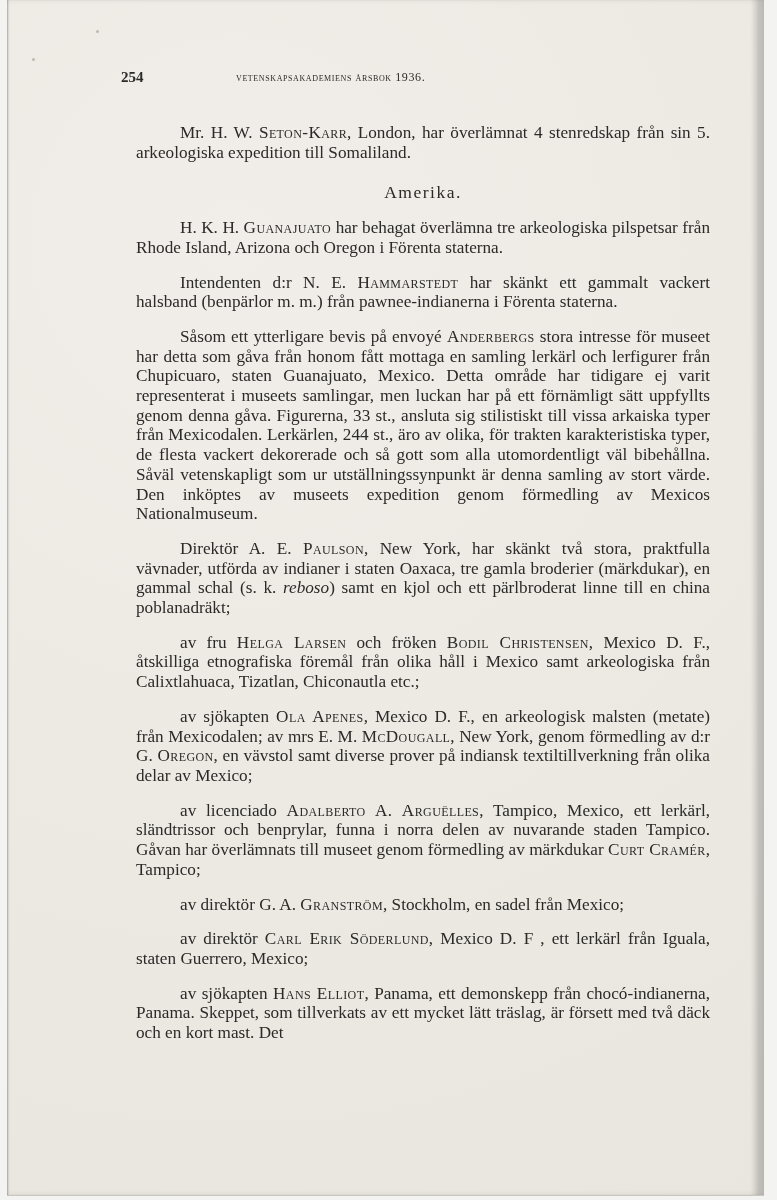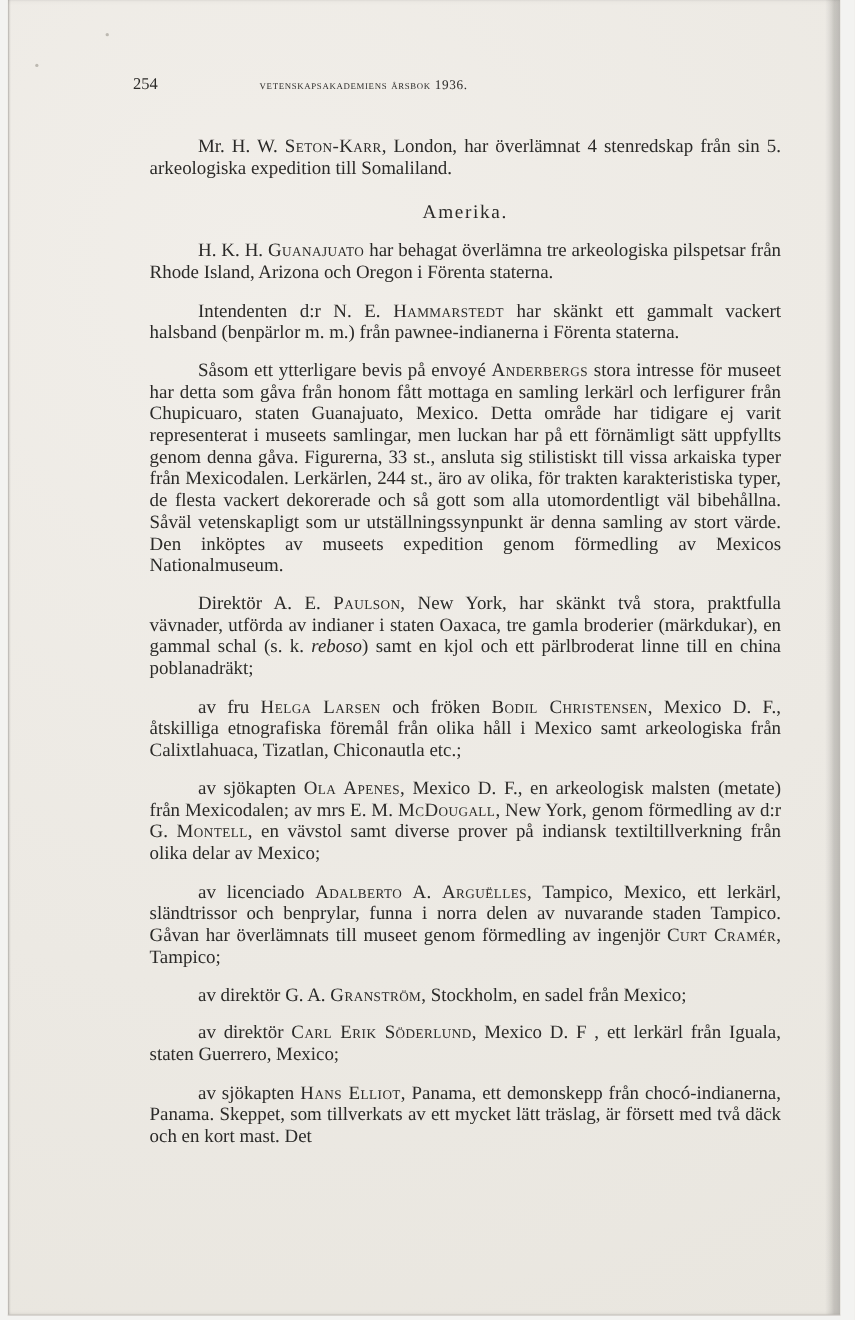--- a/index.html
+++ b/index.html
@@ -19,21 +19,21 @@
     }
     .spine-shadow {
       position: absolute; right: 0; top: 0; width: 14px; height: 100%;
       background: linear-gradient(to right, rgba(0,0,0,0), rgba(0,0,0,0.12) 60%, rgba(0,0,0,0.05));
     }
     .speck { position: absolute; width: 3px; height: 3px; border-radius: 50%; background: #bdb9b1; }
     .header {
       position: absolute; left: 114px; top: 66px; width: 600px; height: 22px;
       font-size: 15px; line-height: 22px;
     }
-    .header .page-no { position: absolute; left: 0; top: 0; }
+    .header .page-no { position: absolute; left: 0; top: 0; font-weight: bold; }
     .header .running-title {
       position: absolute; left: 115px; top: 0;
       font-variant: small-caps; letter-spacing: 0.6px; font-size: 12px;
       text-transform: lowercase;
     }
     .body-text {
       position: absolute; left: 114px; top: 108px; width: 604px;
       font-size: 17.2px; line-height: 19.7px;
       text-align: justify;
     }
@@ -62,20 +62,20 @@
     <p><span>Mr. H. W. </span><span class="sc">Seton-Karr</span><span>, London, har överlämnat 4 stenredskap från sin 5. arkeologiska expedition till Somaliland.</span></p>
 
     <h2>Amerika.</h2>
 
     <div id="paras">
         <p><span>H. K. H. </span><span class="sc">Guanajuato</span><span> har behagat överlämna tre arkeologiska pilspetsar från Rhode Island, Arizona och Oregon i Förenta staterna.</span></p>
         <p><span>Intendenten d:r N. E. </span><span class="sc">Hammarstedt</span><span> har skänkt ett gammalt vackert halsband (benpärlor m. m.) från pawnee-indianerna i Förenta staterna.</span></p>
         <p><span>Såsom ett ytterligare bevis på envoyé </span><span class="sc">Anderbergs</span><span> stora intresse för museet har detta som gåva från honom fått mottaga en samling lerkärl och lerfigurer från Chupicuaro, staten Guanajuato, Mexico. Detta område har tidigare ej varit representerat i museets samlingar, men luckan har på ett förnämligt sätt uppfyllts genom denna gåva. Figurerna, 33 st., ansluta sig stilistiskt till vissa arkaiska typer från Mexicodalen. Lerkärlen, 244 st., äro av olika, för trakten karakteristiska typer, de flesta vackert dekorerade och så gott som alla utomordentligt väl bibehållna. Såväl vetenskapligt som ur utställningssynpunkt är denna samling av stort värde. Den inköptes av museets expedition genom förmedling av Mexicos Nationalmuseum.</span></p>
         <p><span>Direktör A. E. </span><span class="sc">Paulson</span><span>, New York, har skänkt två stora, praktfulla vävnader, utförda av indianer i staten Oaxaca, tre gamla broderier (märkdukar), en gammal schal (s. k. </span><span class="it">reboso</span><span>) samt en kjol och ett pärlbroderat linne till en china poblanadräkt;</span></p>
         <p><span>av fru </span><span class="sc">Helga Larsen</span><span> och fröken </span><span class="sc">Bodil Christensen</span><span>, Mexico D. F., åtskilliga etnografiska föremål från olika håll i Mexico samt arkeologiska från Calixtlahuaca, Tizatlan, Chiconautla etc.;</span></p>
-        <p><span>av sjökapten </span><span class="sc">Ola Apenes</span><span>, Mexico D. F., en arkeologisk malsten (metate) från Mexicodalen; av mrs E. M. </span><span class="sc">McDougall</span><span>, New York, genom förmedling av d:r G. </span><span class="sc">Montell</span><span>, en vävstol samt diverse prover på indiansk textiltillverkning från olika delar av Mexico;</span></p>
-        <p><span>av licenciado </span><span class="sc">Adalberto A. Arguëlles</span><span>, Tampico, Mexico, ett lerkärl, sländtrissor och benprylar, funna i norra delen av nuvarande staden Tampico. Gåvan har överlämnats till museet genom förmedling av ingenjör </span><span class="sc">Curt Cramér</span><span>, Tampico;</span></p>
+        <p><span>av sjökapten </span><span class="sc">Ola Apenes</span><span>, Mexico D. F., en arkeologisk malsten (metate) från Mexicodalen; av mrs E. M. </span><span class="sc">McDougall</span><span>, New York, genom förmedling av d:r G. </span><span class="sc">Oregon</span><span>, en vävstol samt diverse prover på indiansk textiltillverkning från olika delar av Mexico;</span></p>
+        <p><span>av licenciado </span><span class="sc">Adalberto A. Arguëlles</span><span>, Tampico, Mexico, ett lerkärl, sländtrissor och benprylar, funna i norra delen av nuvarande staden Tampico. Gåvan har överlämnats till museet genom förmedling av märkdukar </span><span class="sc">Curt Cramér</span><span>, Tampico;</span></p>
         <p><span>av direktör G. A. </span><span class="sc">Granström</span><span>, Stockholm, en sadel från Mexico;</span></p>
         <p><span>av direktör </span><span class="sc">Carl Erik Söderlund</span><span>, Mexico D. F , ett lerkärl från Iguala, staten Guerrero, Mexico;</span></p>
         <p><span>av sjökapten </span><span class="sc">Hans Elliot</span><span>, Panama, ett demonskepp från chocó-indianerna, Panama. Skeppet, som tillverkats av ett mycket lätt träslag, är försett med två däck och en kort mast. Det</span></p>
       </div>
   </div>
 </div>
 
 </body></html>

